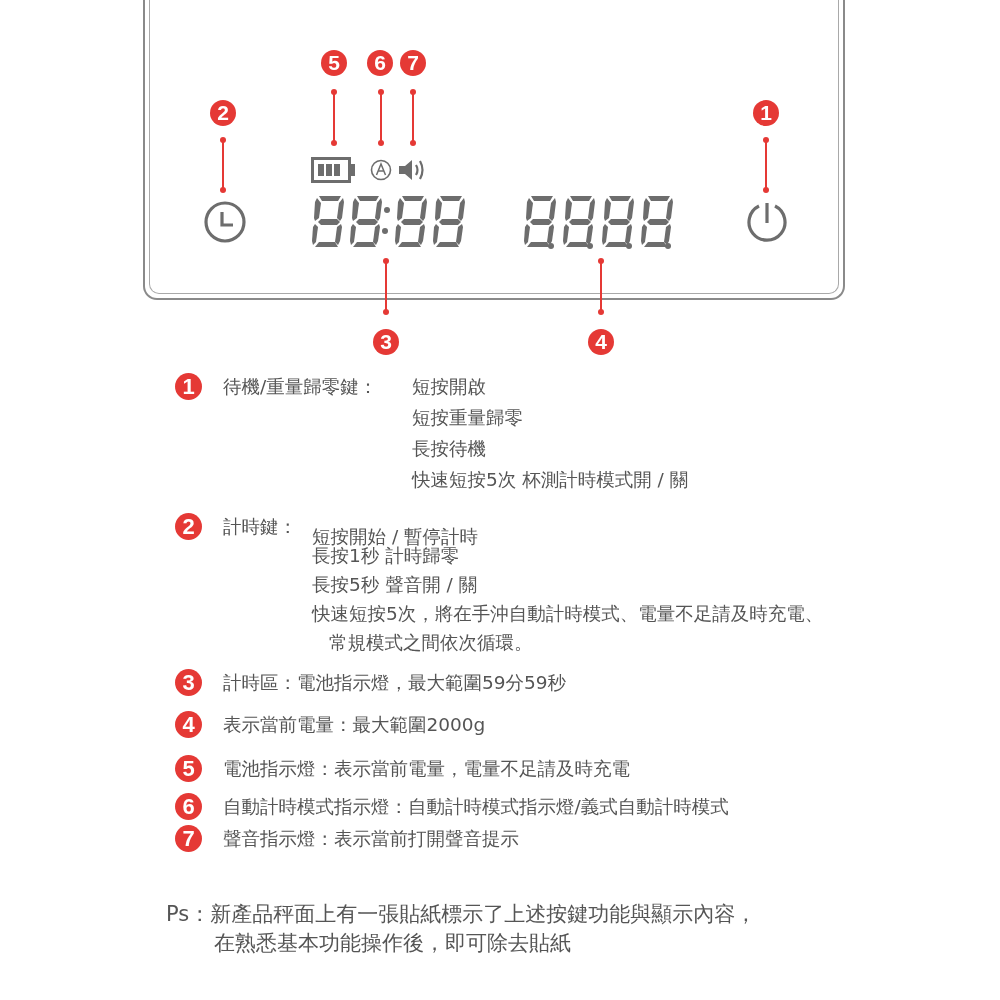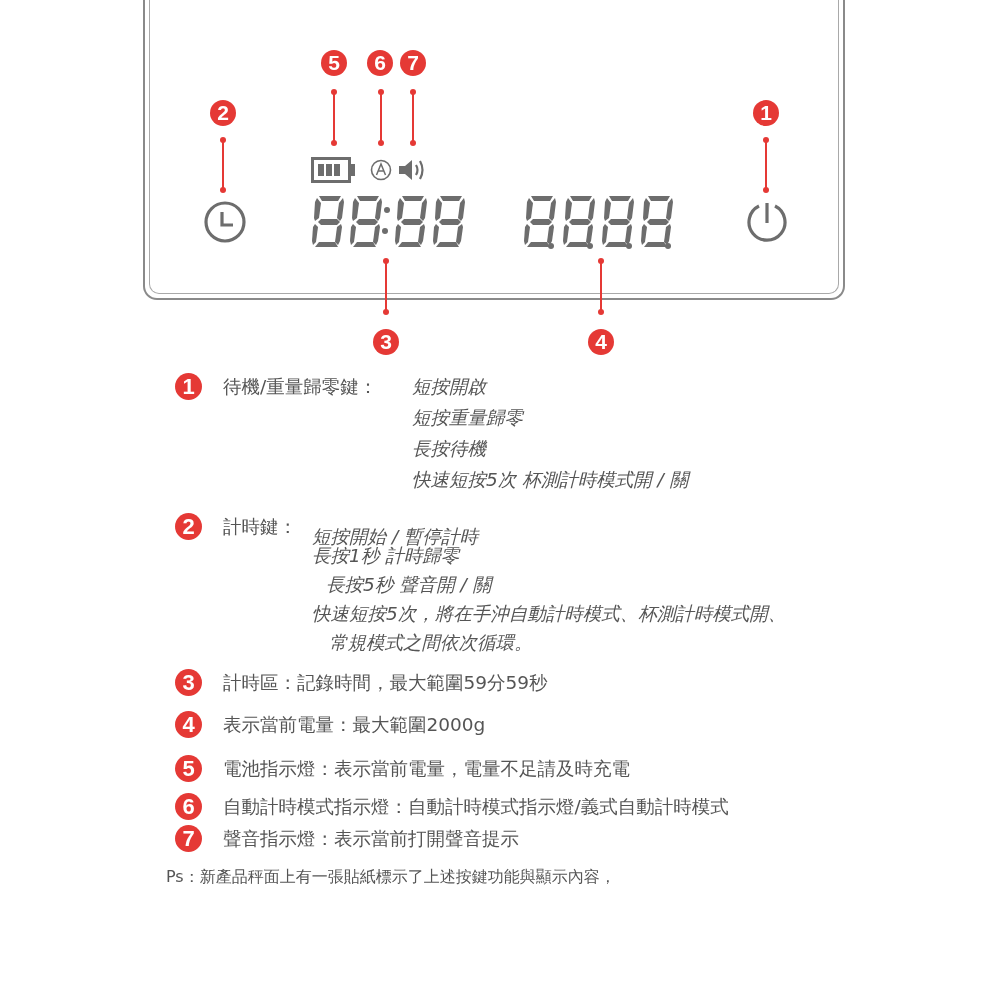--- a/index.html
+++ b/index.html
@@ -14,22 +14,22 @@
            line-height:26px; text-align:center; }
   .lead { position:absolute; width:1.5px; background:#e53935; }
   .dot { position:absolute; width:6px; height:6px; border-radius:50%; background:#e53935; }
   .seg { position:absolute; }
   .legend { position:absolute; left:175px; top:372px; font-size:18.5px; line-height:30px; color:#555; }
   .li { position:absolute; white-space:nowrap; }
   .li .b { position:absolute; left:0; top:1px; width:27px; height:27px; border-radius:50%;
            background:#e53935; color:#fff; font-weight:bold; font-family:"Liberation Sans",sans-serif;
            font-size:22px; line-height:27px; text-align:center; }
   .li .t { position:absolute; left:48px; top:0; }
-  .li .sub { position:absolute; white-space:nowrap;font-style:italic; }
-  .ps { position:absolute; left:166px; top:862px; font-size:16px; line-height:29px; color:#555; white-space:nowrap; }
+  .li .sub { position:absolute; white-space:nowrap; }
+  .ps { position:absolute; left:166px; top:900px; font-size:21px; line-height:29px; color:#555; white-space:nowrap; }
 </style>
 </head>
 <body>
 
 <div class="panel-outer"></div>
 <div class="panel-inner"></div>
 
 <svg class="seg" style="left:203px;top:200px" width="44" height="44" viewBox="0 0 44 44">
   <circle cx="22" cy="22" r="19" fill="none" stroke="#6d6d6d" stroke-width="3.2"></circle>
   <path d="M19 12 V25 H30" fill="none" stroke="#6d6d6d" stroke-width="3.2"></path>
@@ -134,28 +134,28 @@
     <span class="sub" style="left:237px;top:31px">短按重量歸零</span>
     <span class="sub" style="left:237px;top:62px">長按待機</span>
     <span class="sub" style="left:237px;top:93px">快速短按5次 杯測計時模式開 / 關</span>
   </div>
 
   <div class="li" style="left:0;top:140px">
     <span class="b">2</span>
     <span class="t">計時鍵：</span>
     <span class="sub" style="left:137px;top:10px">短按開始 / 暫停計時</span>
     <span class="sub" style="left:137px;top:29px">長按1秒 計時歸零</span>
-    <span class="sub" style="left:151px;top:58px">長按5秒 聲音開 / 關</span>
-    <span class="sub" style="left:137px;top:87px">快速短按5次，將在手沖自動計時模式、杯測計時模式開、</span>
+    <span class="sub" style="left:137px;top:58px">長按5秒 聲音開 / 關</span>
+    <span class="sub" style="left:137px;top:87px">快速短按5次，將在手沖自動計時模式、電量不足請及時充電、</span>
     <span class="sub" style="left:154px;top:116px">常規模式之間依次循環。</span>
   </div>
 
   <div class="li" style="left:0;top:296px">
     <span class="b">3</span>
-    <span class="t">計時區：記錄時間，最大範圍59分59秒</span>
+    <span class="t">計時區：電池指示燈，最大範圍59分59秒</span>
   </div>
 
   <div class="li" style="left:0;top:338px">
     <span class="b">4</span>
     <span class="t">表示當前電量：最大範圍2000g</span>
   </div>
 
   <div class="li" style="left:0;top:382px">
     <span class="b">5</span>
     <span class="t">電池指示燈：表示當前電量，電量不足請及時充電</span>
@@ -167,13 +167,14 @@
   </div>
 
   <div class="li" style="left:0;top:452px">
     <span class="b">7</span>
     <span class="t">聲音指示燈：表示當前打開聲音提示</span>
   </div>
 </div>
 
 <div class="ps">
   <div>Ps：新產品秤面上有一張貼紙標示了上述按鍵功能與顯示內容，</div>
+  <div style="padding-left:48px">在熟悉基本功能操作後，即可除去貼紙</div>
 </div>
 
 </body></html>

